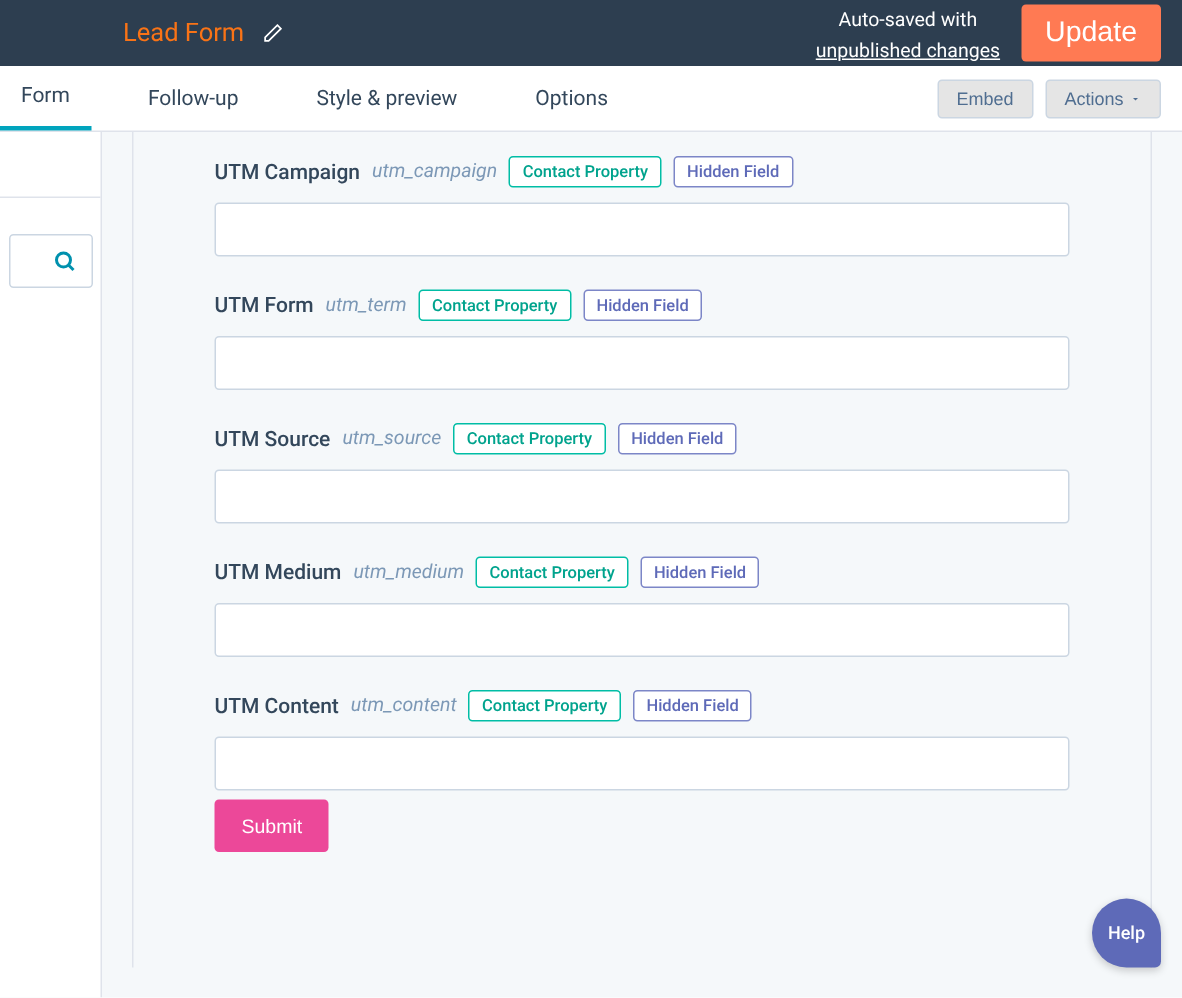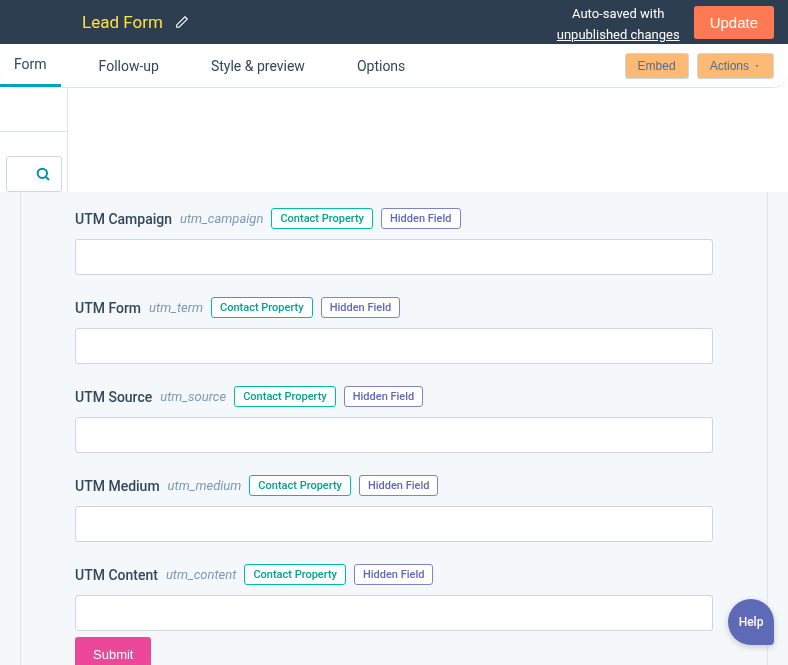--- a/index.html
+++ b/index.html
@@ -22,21 +22,21 @@
   }
   .topbar-left {
     display: flex;
     align-items: center;
     gap: 12px;
     padding-left: 82px;
   }
   .form-title {
     font-size: 17px;
     font-weight: 400;
-    color: #fde047;
+    color: #f97316;
   }
   .edit-icon {
     cursor: pointer;
   }
   .edit-icon svg { display:block; }
   .topbar-right {
     display: flex;
     align-items: center;
     gap: 14px;
   }
@@ -53,32 +53,31 @@
     text-decoration: underline;
     cursor: pointer;
   }
   .autosave .caret svg { display:block; }
   .btn-update {
     background: #ff7a53;
     color: #fff;
     border: none;
     border-radius: 3px;
     padding: 8px 16px;
-    font-size: 15px;
+    font-size: 19px;
     font-weight: 500;
     cursor: pointer;
   }
   .tabbar {
     height: 44px;
     border-bottom: 1px solid #dfe3eb;
     display: flex;
     align-items: stretch;
     justify-content: space-between;
     background: #fff;
-    border-radius: 15px;
   }
   .tabs {
     display: flex;
     align-items: stretch;
   }
   .tab {
     padding: 0 14px;
     display: flex;
     align-items: center;
     font-size: 14px;
@@ -91,37 +90,36 @@
     border-bottom: 3px solid #00a4bd;
     font-weight: 400;
   }
   .tabbar-actions {
     display: flex;
     align-items: center;
     gap: 8px;
     padding-right: 14px;
   }
   .btn-outline {
-    background: #fdba74;
+    background: #e5e5e5;
     border: 1px solid #cbd6e2;
     color: #506e91;
     font-size: 12px;
     padding: 5px 12px;
     border-radius: 3px;
     cursor: pointer;
     display: flex;
     align-items: center;
     gap: 4px;
   }
   .btn-outline .caret-down svg { display:block; }
   .main {
     display: flex;
     height: calc(665px - 44px - 44px);
     position: relative;
-    flex-direction: column;
   }
   .sidebar {
     width: 68px;
     border-right: 1px solid #dfe3eb;
     background: #fff;
     flex-shrink: 0;
     display: flex;
     flex-direction: column;
     align-items: center;
     padding-top: 10px;

